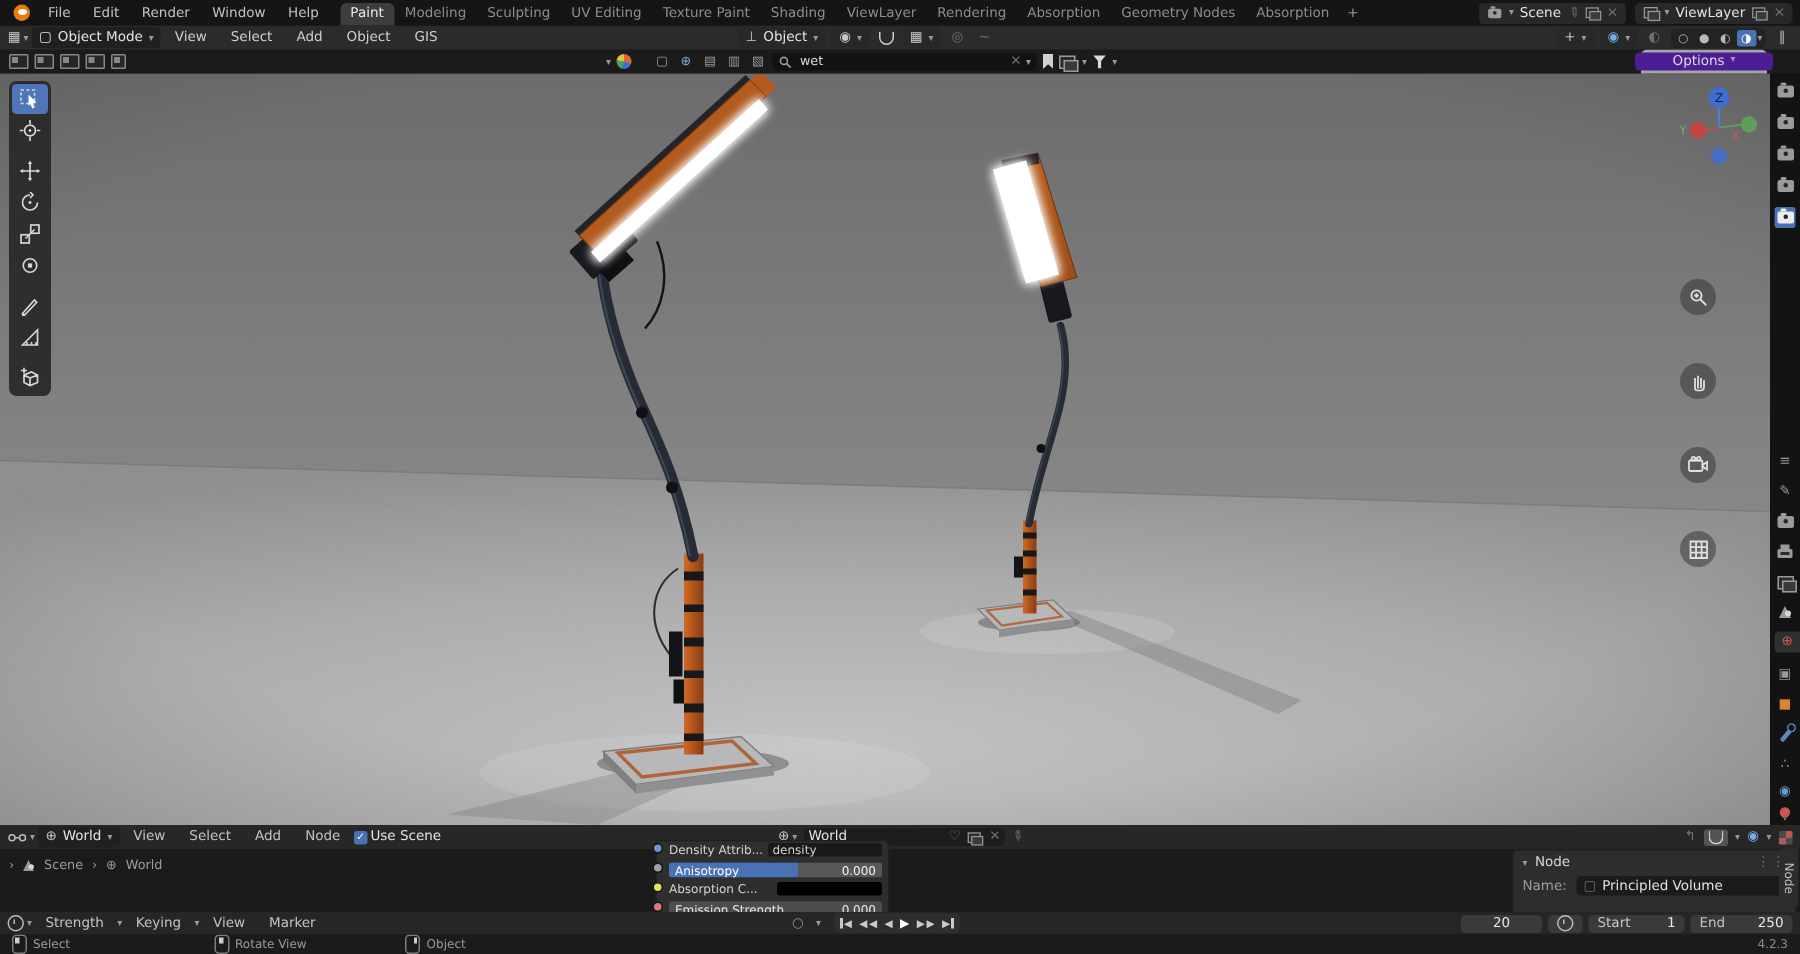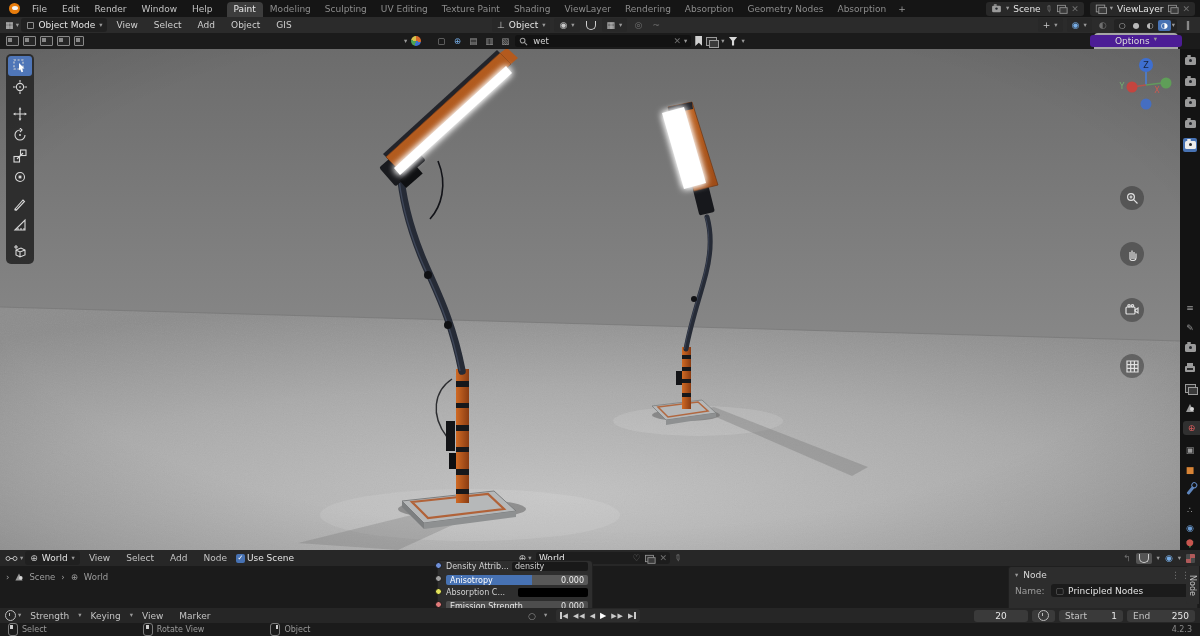--- a/index.html
+++ b/index.html
@@ -596,21 +596,21 @@
     <div class="npanel">
       <div class="npheader">
         <span class="chev">▾</span>
         <span>Node</span>
         <span class="dim" style="margin-left:auto;letter-spacing:1px">⋮⋮</span>
       </div>
       <div class="namerow">
         <span style="color:#9c9c9c">Name:</span>
         <span class="namefield">
           <span class="dim">▢</span>
-          <span>Principled Nodes</span>
+          <span>Principled Volume</span>
         </span>
       </div>
     </div>
     <div class="sidetab">Node</div>
   </div>
 
   <div class="row timeline">
     <span class="icobtn">
       <span class="clock"></span>
       <span class="chev">▾</span>

